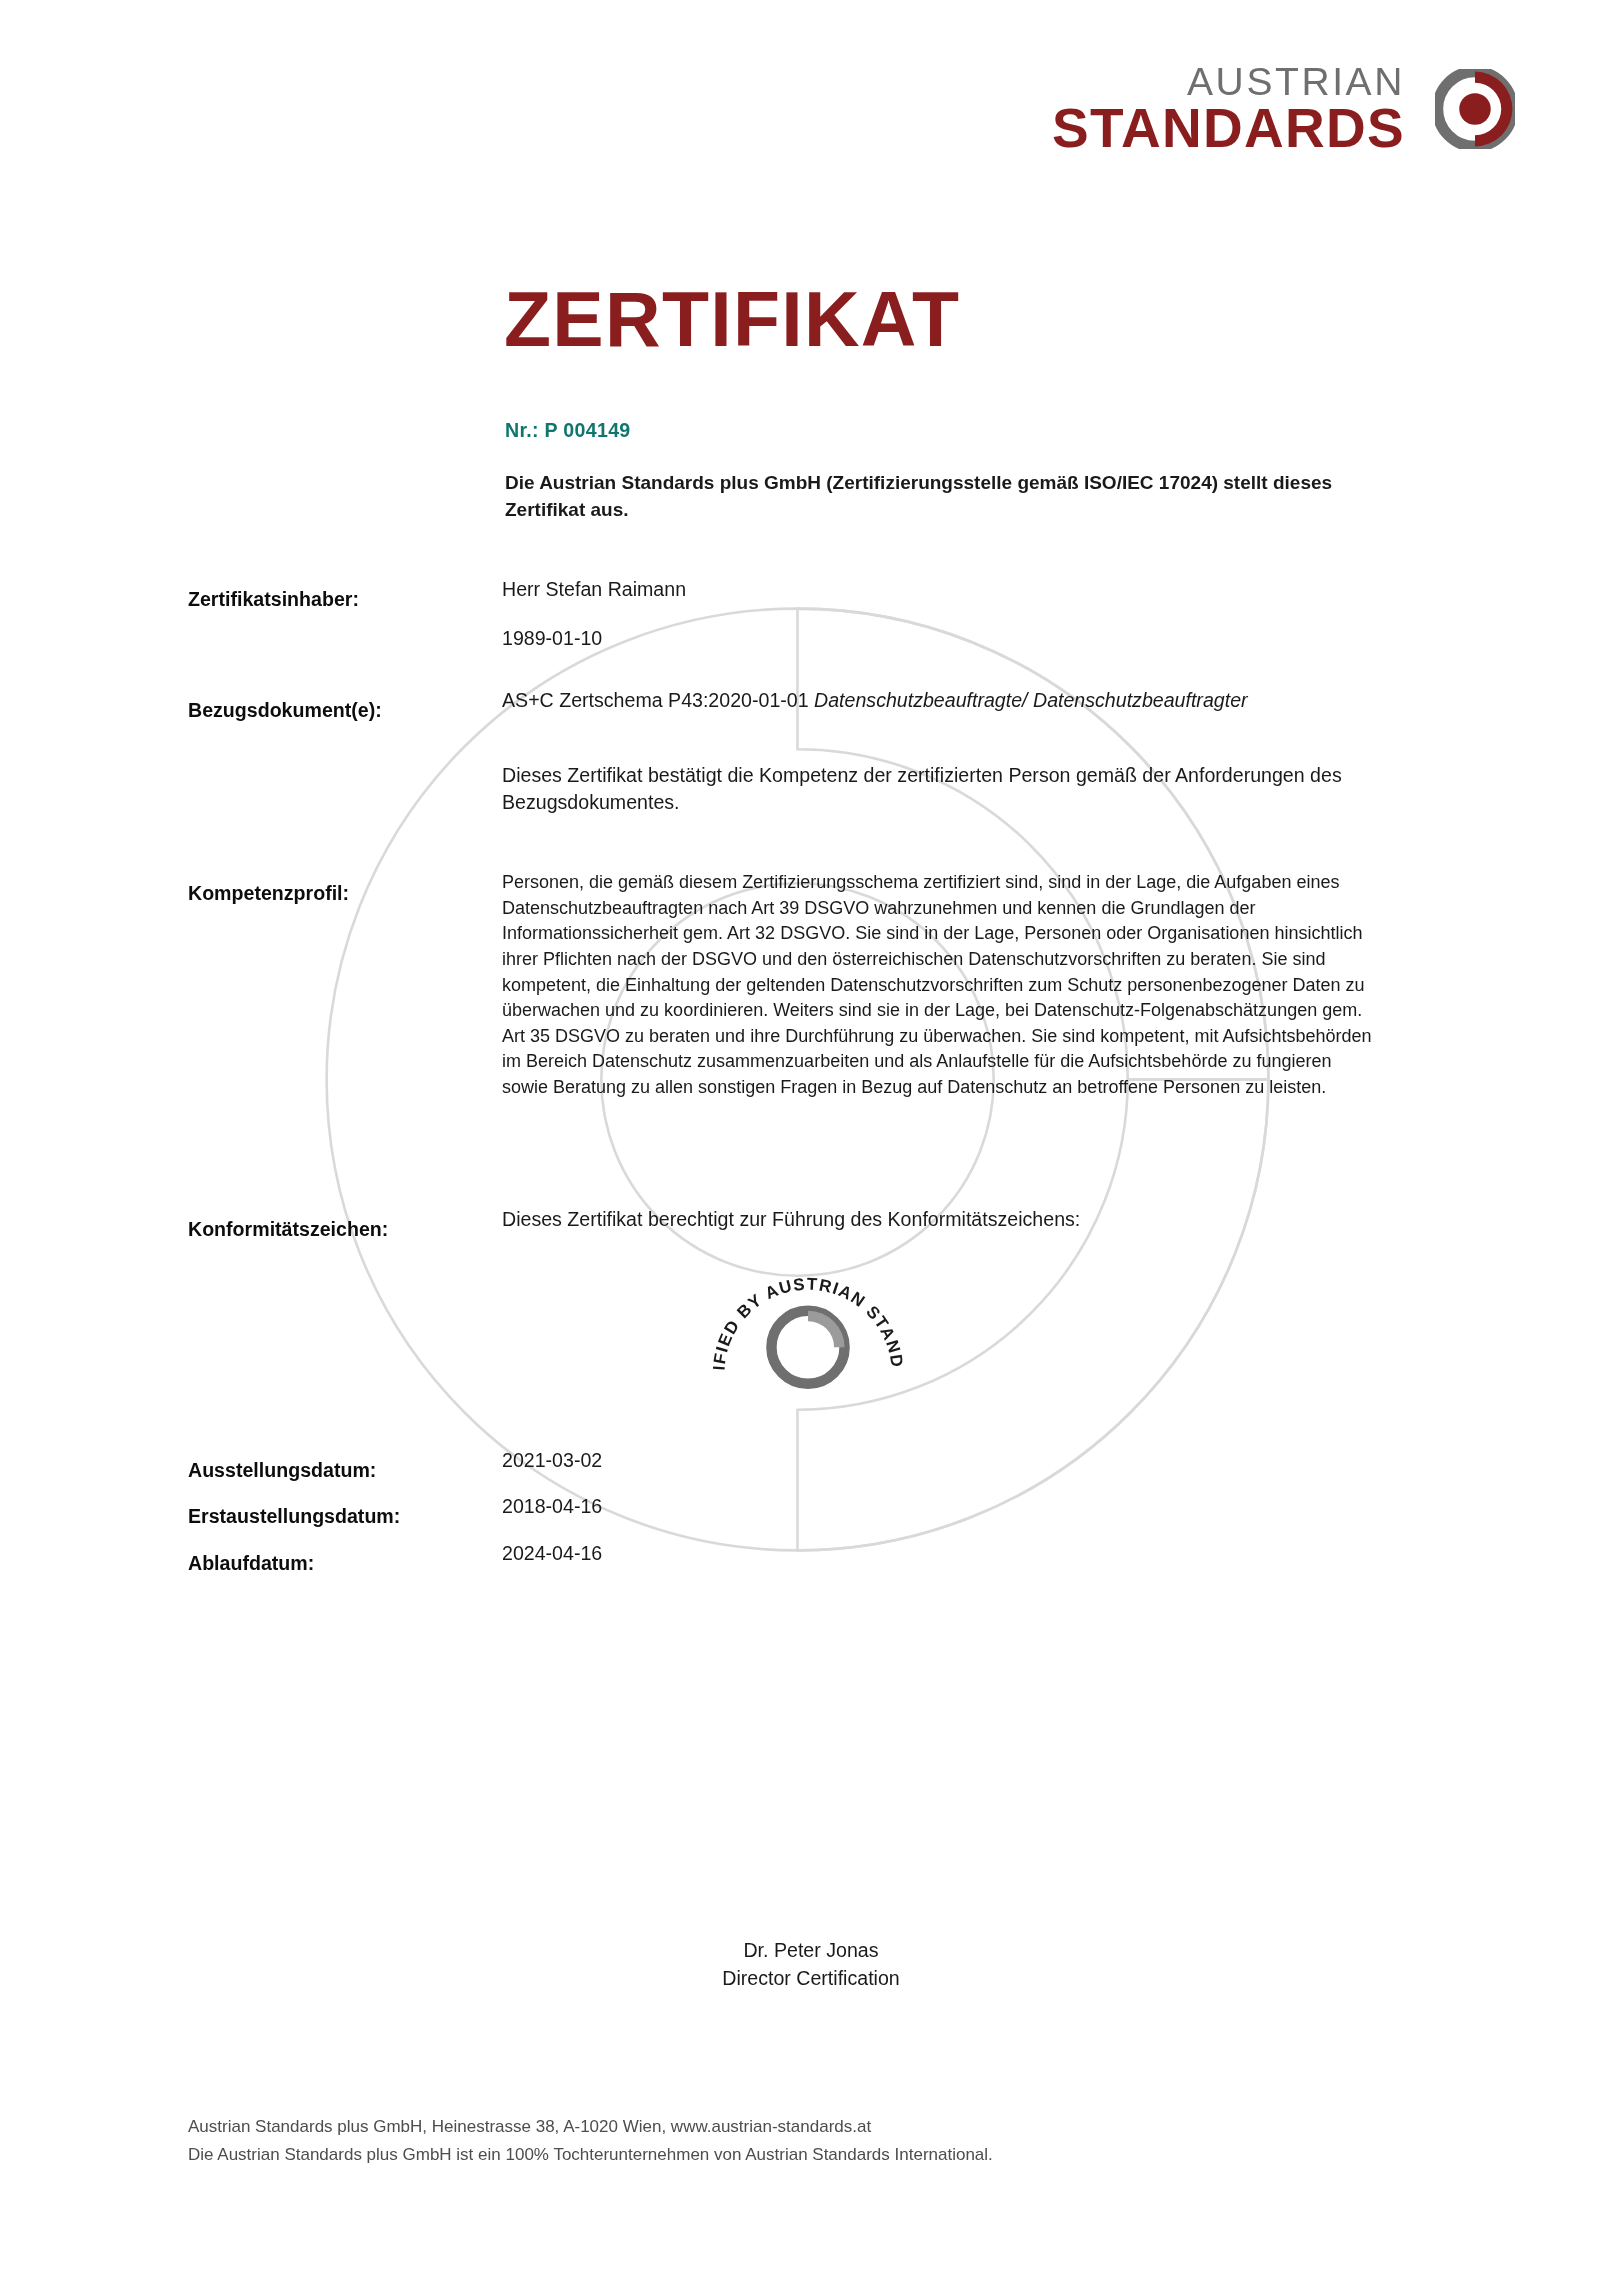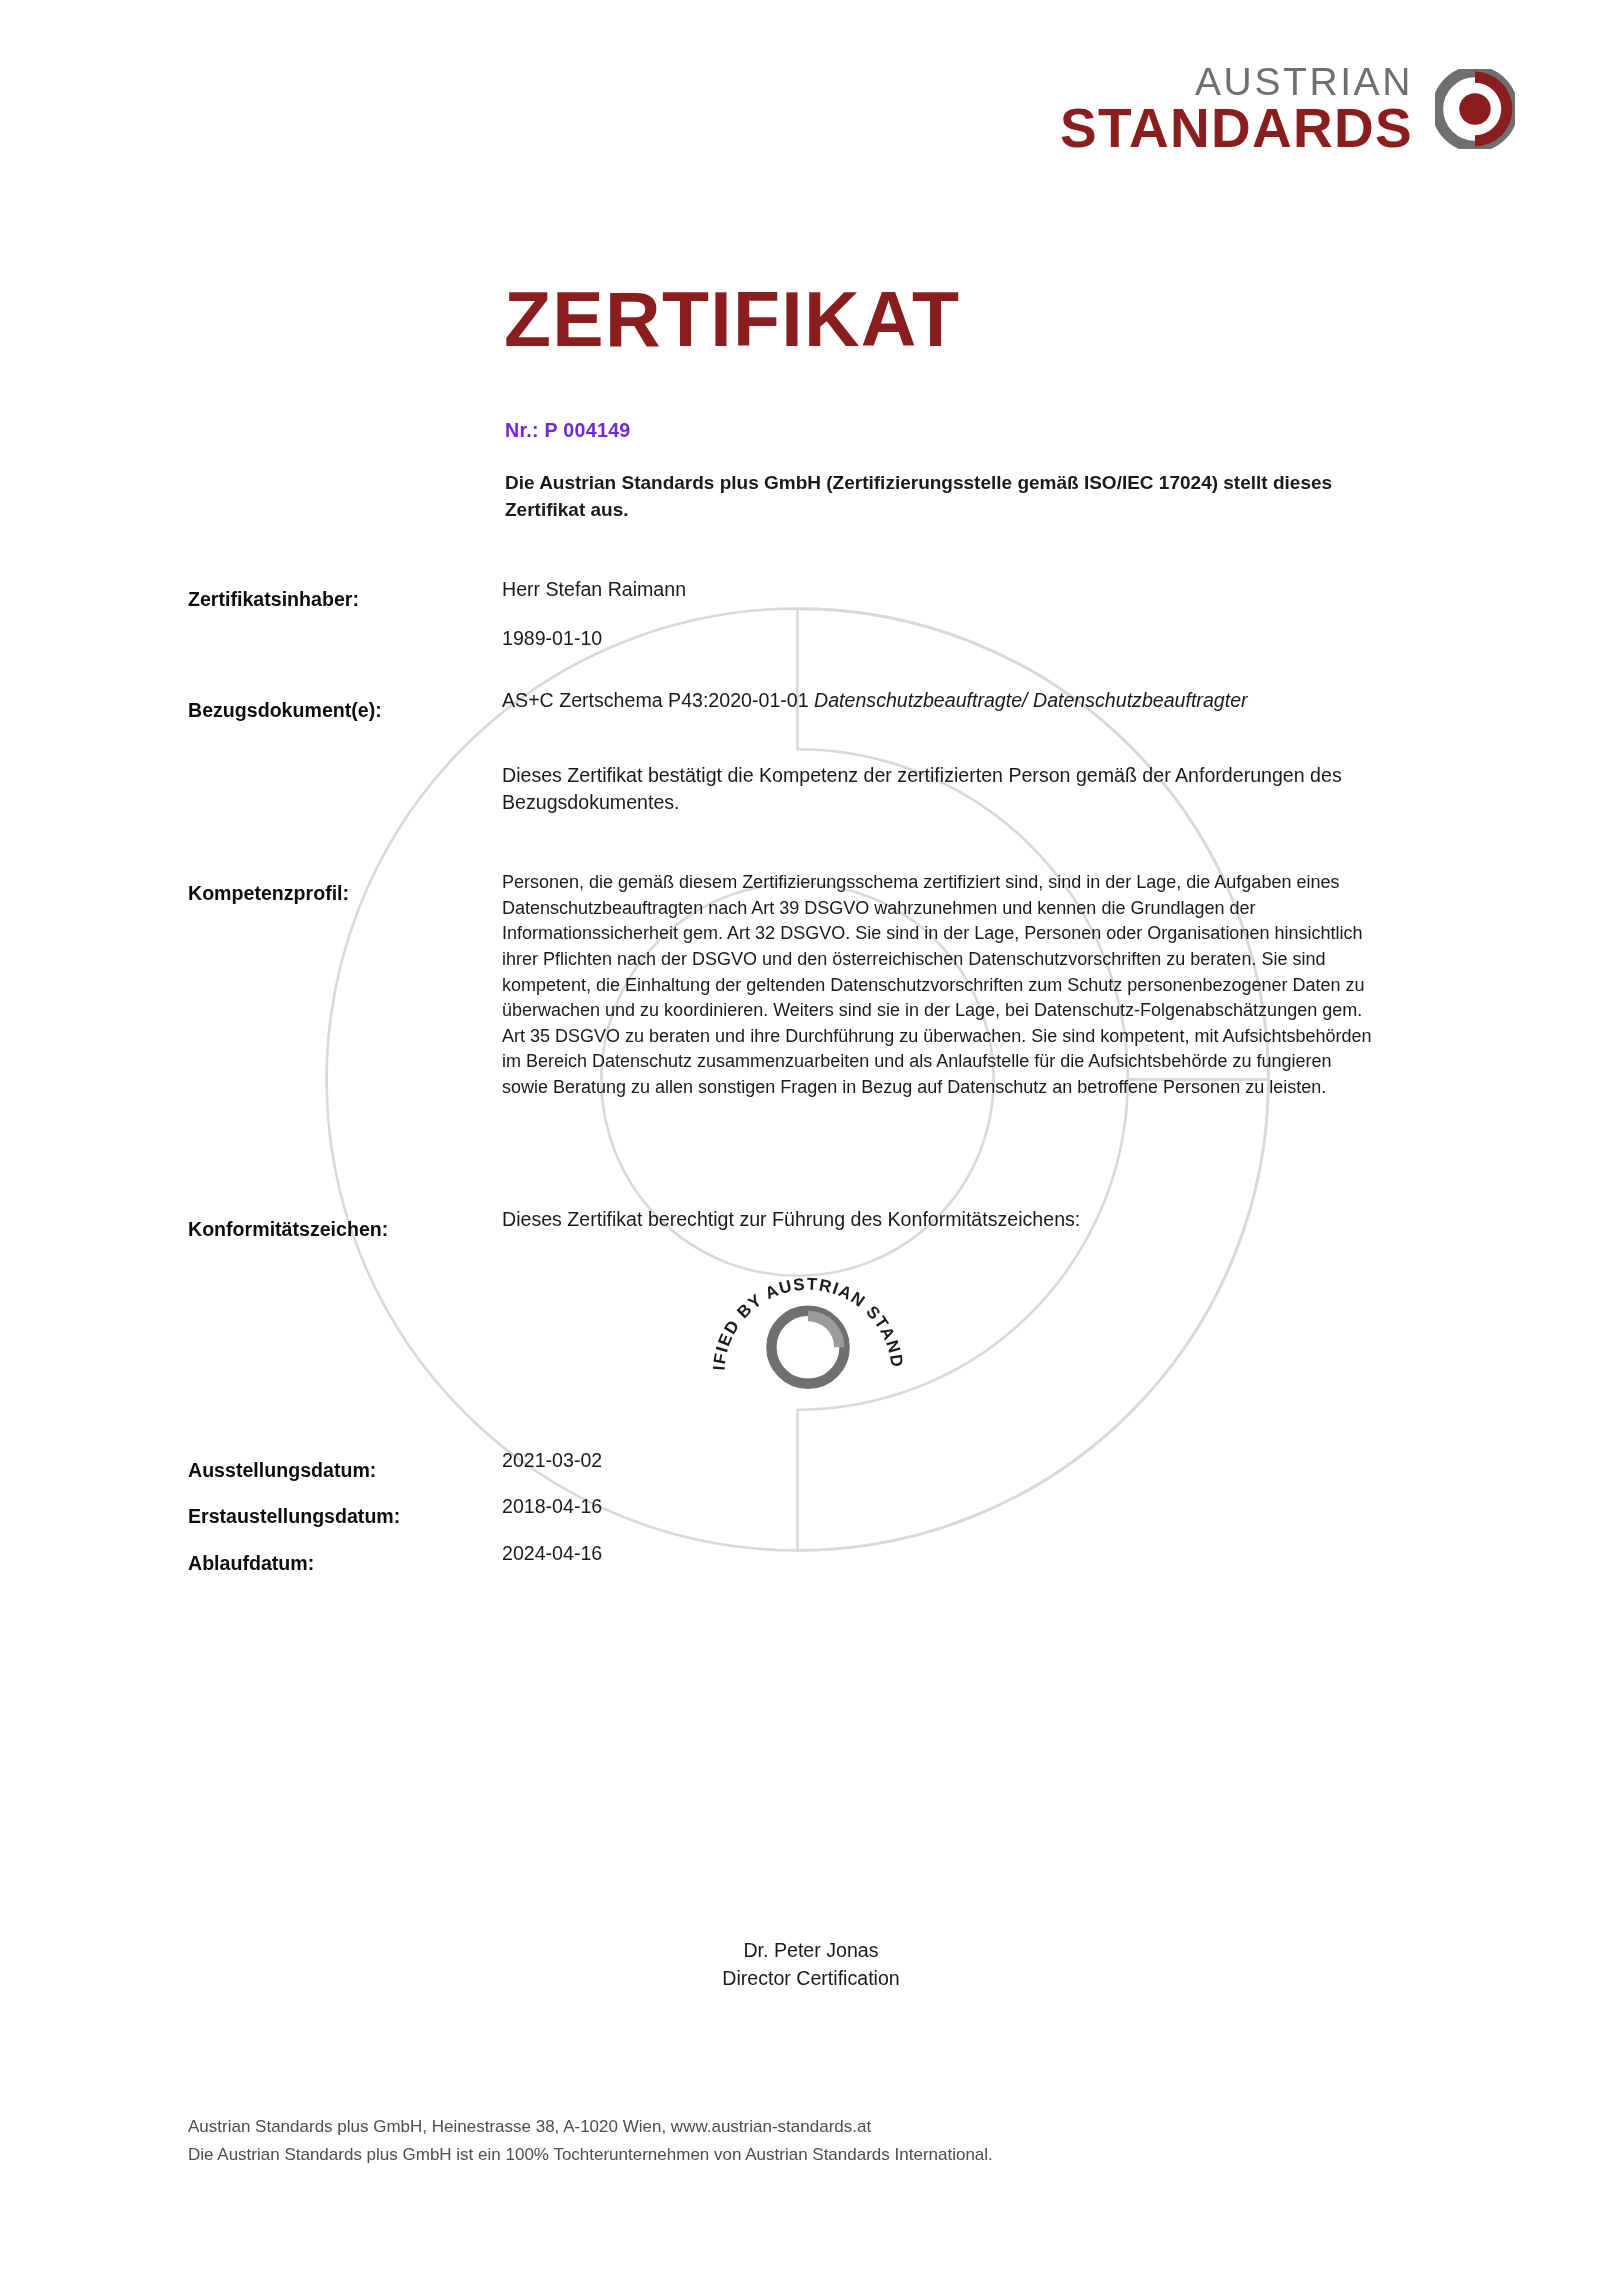--- a/index.html
+++ b/index.html
@@ -16,21 +16,21 @@
     overflow: hidden;
   }
 
   
   .logo-block {
     position: absolute;
     top: 62px;
     right: 107px;
     display: flex;
     align-items: center;
-    gap: 22px;
+    gap: 30px;
   }
   .logo-text {
     display: flex;
     flex-direction: column;
     align-items: flex-end;
     line-height: 1;
   }
   .logo-austrian {
     font-size: 39px;
     letter-spacing: 2.6px;
@@ -65,21 +65,21 @@
     font-family: "Liberation Sans", sans-serif;
     text-align: center;
   }
 
   .cert-number {
     position: absolute;
     top: 419px;
     left: 505px;
     font-size: 19.6px;
     font-weight: bold;
-    color: #6d28d9;
+    color: #0f766e;
     letter-spacing: 0.3px;
   }
 
   .issuer-statement {
     position: absolute;
     top: 470px;
     left: 505px;
     width: 864px;
     font-size: 19px;
     font-weight: bold;

